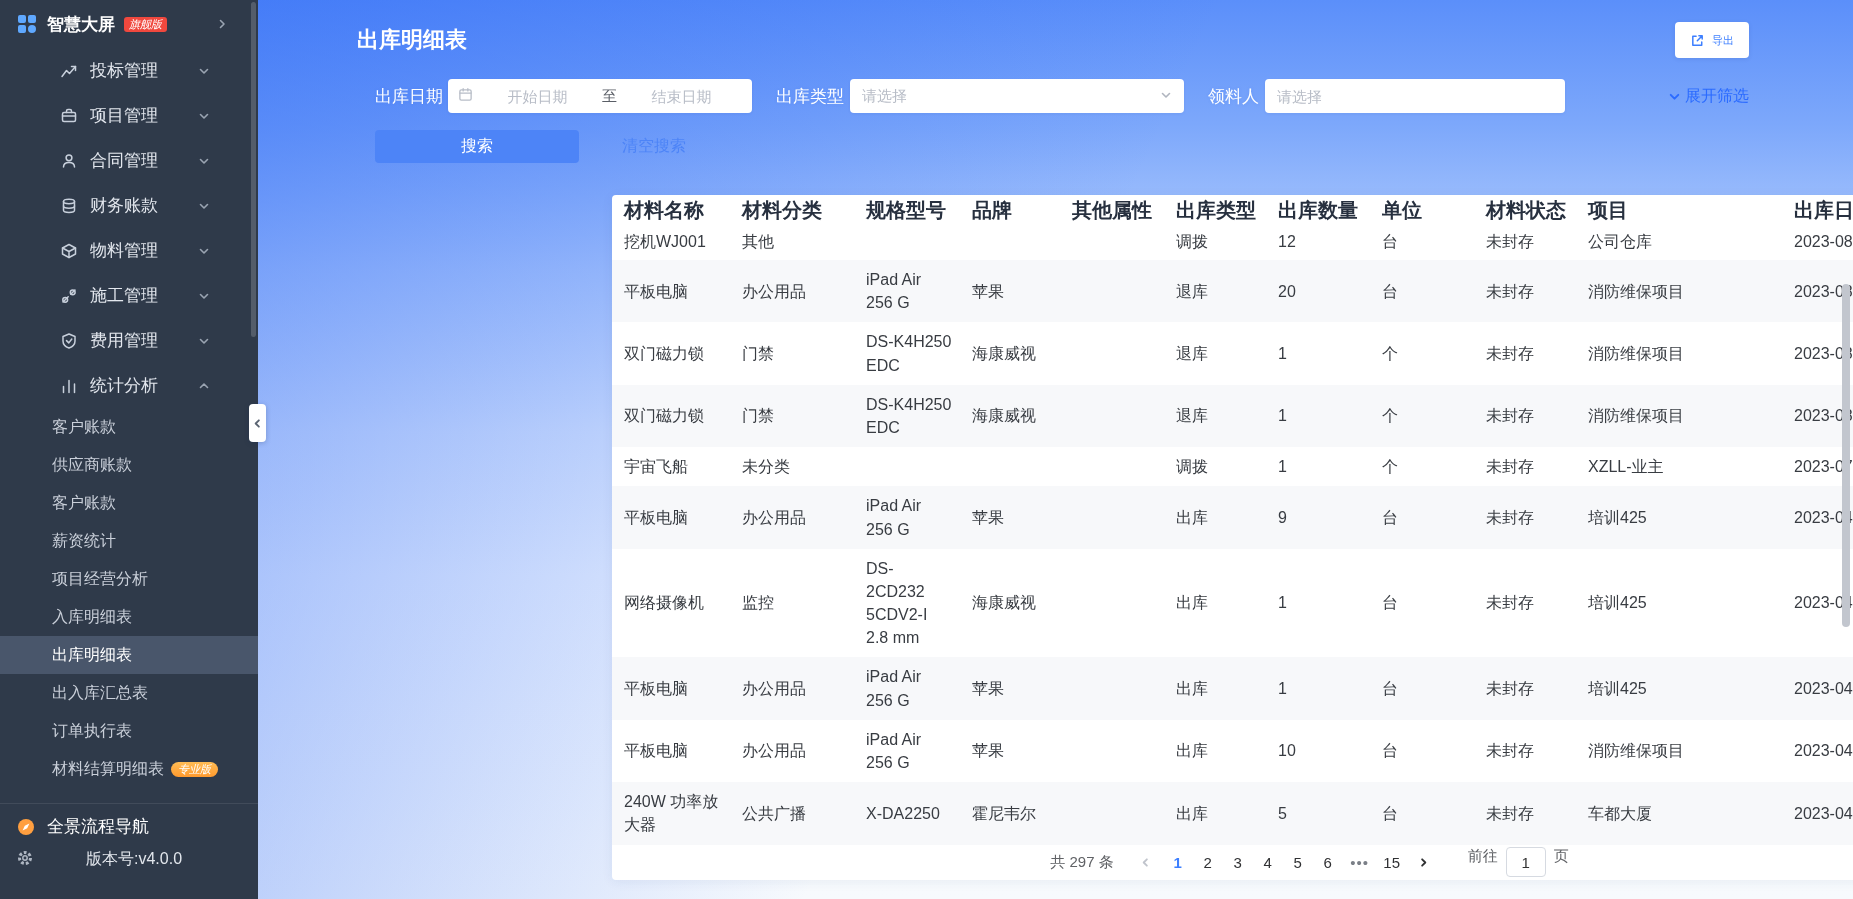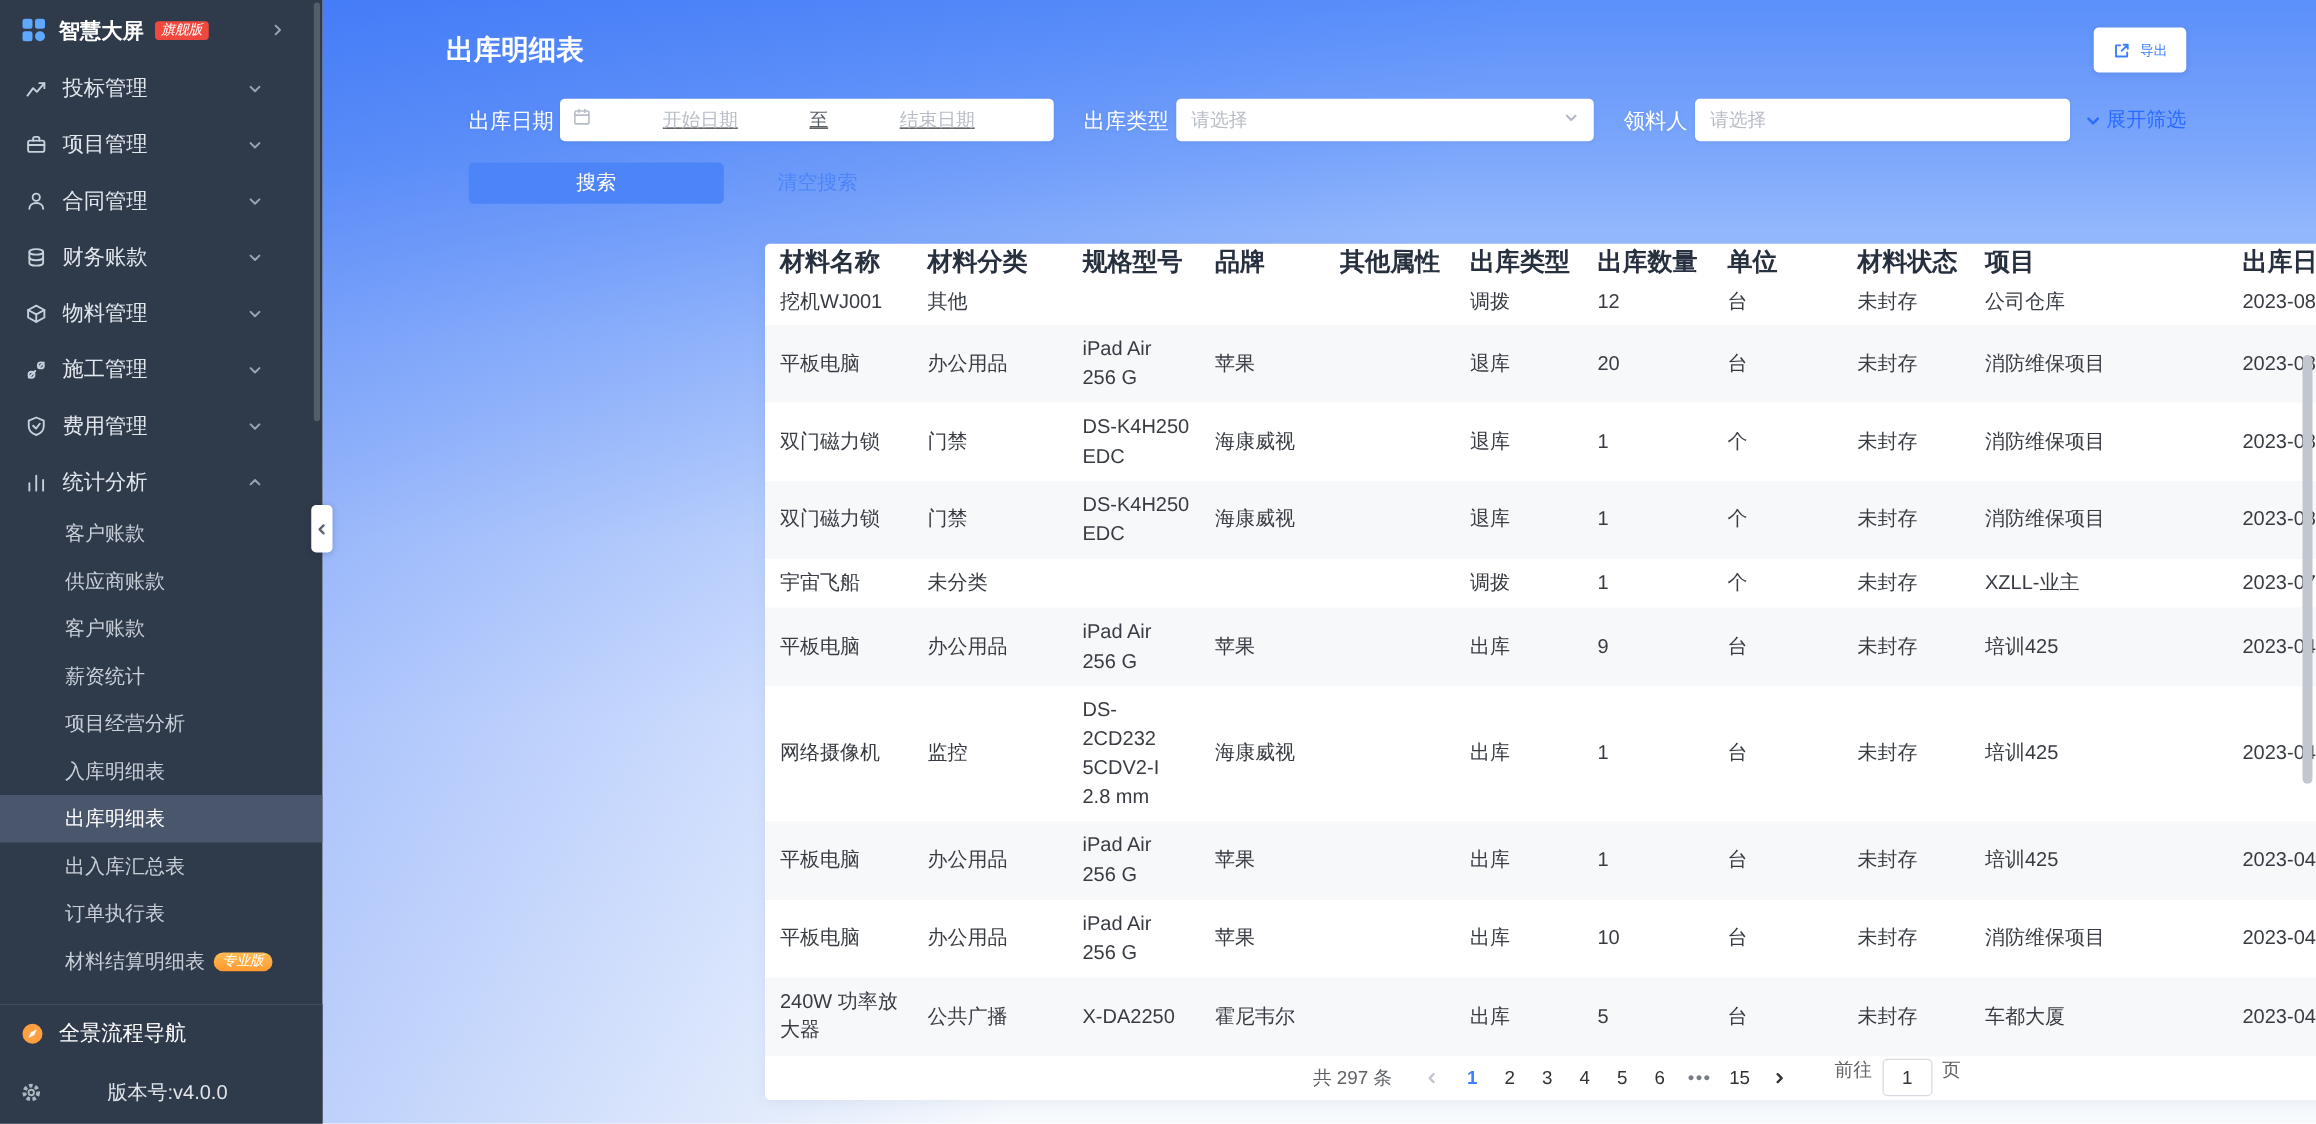--- a/index.html
+++ b/index.html
@@ -9,50 +9,50 @@
     display:flex; background:#fff; color:#333;
   }
   
   .sidebar{ width:258px; flex-shrink:0; background:#2f3a4a; position:relative; color:#dfe3ea; z-index:10;}
   .logo-row{ height:48px; display:flex; align-items:center; padding:0 30px 0 16px; gap:9px;}
   .logo-ico svg{ width:22px; height:22px; display:block;}
   .logo-label{ font-size:17px; font-weight:bold; color:#fff; white-space:nowrap;}
   .badge-red{ background:#f0483e; color:#fff; font-size:11px; line-height:15px; padding:0 5px; border-radius:3px; font-style:italic; white-space:nowrap;}
   .logo-chev{ margin-left:auto; display:flex;}
   .menu{ position:absolute; top:48px; bottom:96px; left:0; right:0; overflow:hidden;}
-  .menu-item{ height:45px; display:flex; align-items:center; padding:0 48px 0 20px; gap:12px; font-size:17px; color:#e3e7ee; cursor:pointer; white-space:nowrap;}
+  .menu-item{ height:45px; display:flex; align-items:center; padding:0 48px 0 20px; gap:12px; font-size:17px; color:#e3e7ee; cursor:pointer; white-space:nowrap;margin-left:40px;}
   .menu-item .m-ico svg{ width:18px; height:18px; display:block; stroke:#c8d0dc; fill:none; stroke-width:1.5; stroke-linecap:round; stroke-linejoin:round;}
   .menu-item .chev{ margin-left:auto; display:flex;}
   .chev svg, .logo-chev svg{ width:12px; height:12px; stroke:#9aa4b2; fill:none; stroke-width:1.6; stroke-linecap:round; stroke-linejoin:round;}
   .submenu-item{ height:38px; display:flex; align-items:center; padding-left:52px; font-size:16px; color:#c9cfd9; cursor:pointer; white-space:nowrap;}
   .submenu-item.active{ background:#49566b; color:#fff;}
   .badge-orange{ background:linear-gradient(180deg,#ffbc55,#ff9a2e); color:#fff; font-size:11px; line-height:15px; padding:0 7px; border-radius:8px; margin-left:7px; font-style:italic;}
   .sidebar-footer{ position:absolute; left:0; right:0; bottom:0; background:#2f3a4a;}
   .footer-nav{ height:46px; display:flex; align-items:center; gap:11px; padding:0 16px; font-size:17px; color:#fff; border-top:1px solid rgba(255,255,255,0.09); cursor:pointer;}
   .footer-nav svg{ width:20px; height:20px; display:block;}
-  .footer-version{ height:50px; display:flex; align-items:center; padding:0 16px; font-size:16px; color:#e2e6ec;}
+  .footer-version{ height:50px; display:flex; padding:0 16px; font-size:16px; color:#e2e6ec;}
   .footer-version svg{ width:18px; height:18px; display:block; stroke:#aeb6c2; fill:none;}
   .footer-version span{ margin-left:52px;}
   .sb-scroll{ position:absolute; top:2px; right:2px; width:5px; height:335px; background:rgba(255,255,255,0.18); border-radius:3px;}
   .collapse-handle{ position:absolute; top:404px; right:-8px; width:17px; height:38px; background:#fff; border-radius:4px; box-shadow:0 1px 5px rgba(20,40,80,.25); display:flex; align-items:center; justify-content:center; cursor:pointer; z-index:20;}
   .collapse-handle svg{ width:11px; height:11px; stroke:#5a6472; fill:none; stroke-width:2; stroke-linecap:round; stroke-linejoin:round;}
   
   .main{ flex:1; position:relative; overflow:hidden;
     background:
       linear-gradient(115deg, rgba(47,106,245,0.50), rgba(47,106,245,0) 48%),
       linear-gradient(180deg, #5b8ffa 0%, #7da8fb 14%, #b3cdfd 30%, #e0ebfe 48%, #f2f7ff 64%, #f7fafd 100%);
   }
   .main-header{ display:flex; align-items:center; justify-content:space-between; padding:22px 104px 0 99px;}
   .page-title{ color:#fff; font-size:22px; font-weight:bold;}
   .export-btn{ background:#fff; color:#3D7FFF; height:36px; padding:0 15px; border-radius:4px; display:flex; align-items:center; gap:7px; font-size:11px; cursor:pointer; box-shadow:0 1px 4px rgba(20,50,120,.12);}
   .export-btn svg{ width:15px; height:15px; stroke:#3D7FFF; fill:none; stroke-width:1.6; stroke-linecap:round; stroke-linejoin:round;}
   .filters{ padding:21px 104px 0 117px; display:flex; align-items:center;}
   .filter-label{ color:#fff; font-size:17px; white-space:nowrap; text-shadow:0 0 3px rgba(60,110,230,.25);}
   .wbox{ background:#fff; border-radius:4px; height:34px; display:flex; align-items:center; box-shadow:0 1px 3px rgba(30,60,140,.08);}
-  .date-box{ width:395px; margin-left:5px; padding:0 10px; gap:4px;text-decoration:underline;}
+  .date-box{ width:304px; margin-left:5px; padding:0 10px; gap:4px;}
   .date-box input{ border:none; outline:none; flex:1; min-width:0; text-align:center; font-size:15px; color:#333; font-family:inherit;}
   .date-box input::placeholder{ color:#b8bdc7;}
   .date-sep{ color:#5a5e66; font-size:15px;}
   .cal-ico svg{ width:15px; height:15px; stroke:#b8bdc7; fill:none; stroke-width:1.4; stroke-linecap:round;}
   .select-box{ width:334px; margin-left:6px; padding:0 12px; justify-content:space-between; cursor:pointer;}
   .ph{ color:#b8bdc7; font-size:15px;}
   .sel-chev svg{ width:12px; height:12px; stroke:#b0b5bf; fill:none; stroke-width:1.6; stroke-linecap:round; stroke-linejoin:round;}
   .input-box{ width:300px; margin-left:6px; padding:0 12px;}
   .input-box input{ border:none; outline:none; width:100%; font-size:15px; color:#333; font-family:inherit;}
   .input-box input::placeholder{ color:#b8bdc7;}

